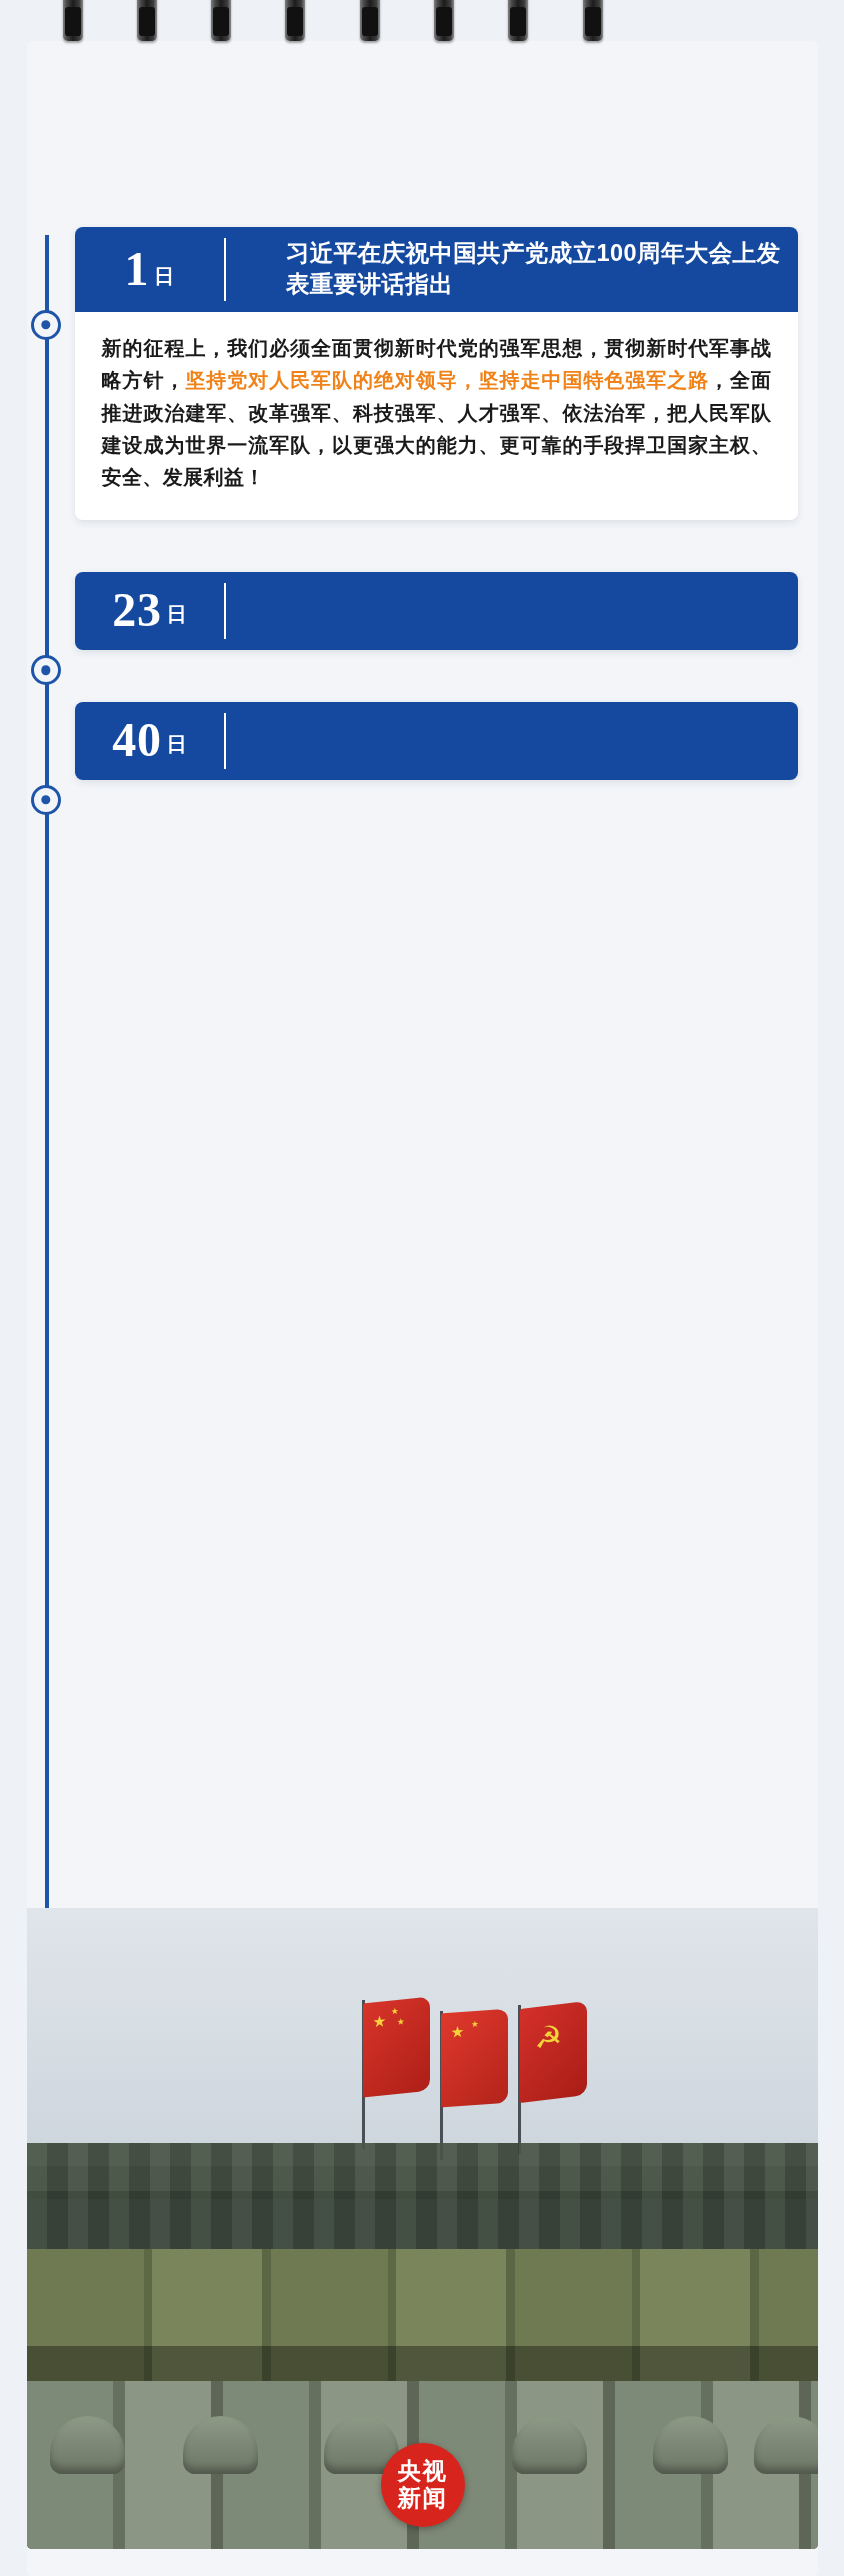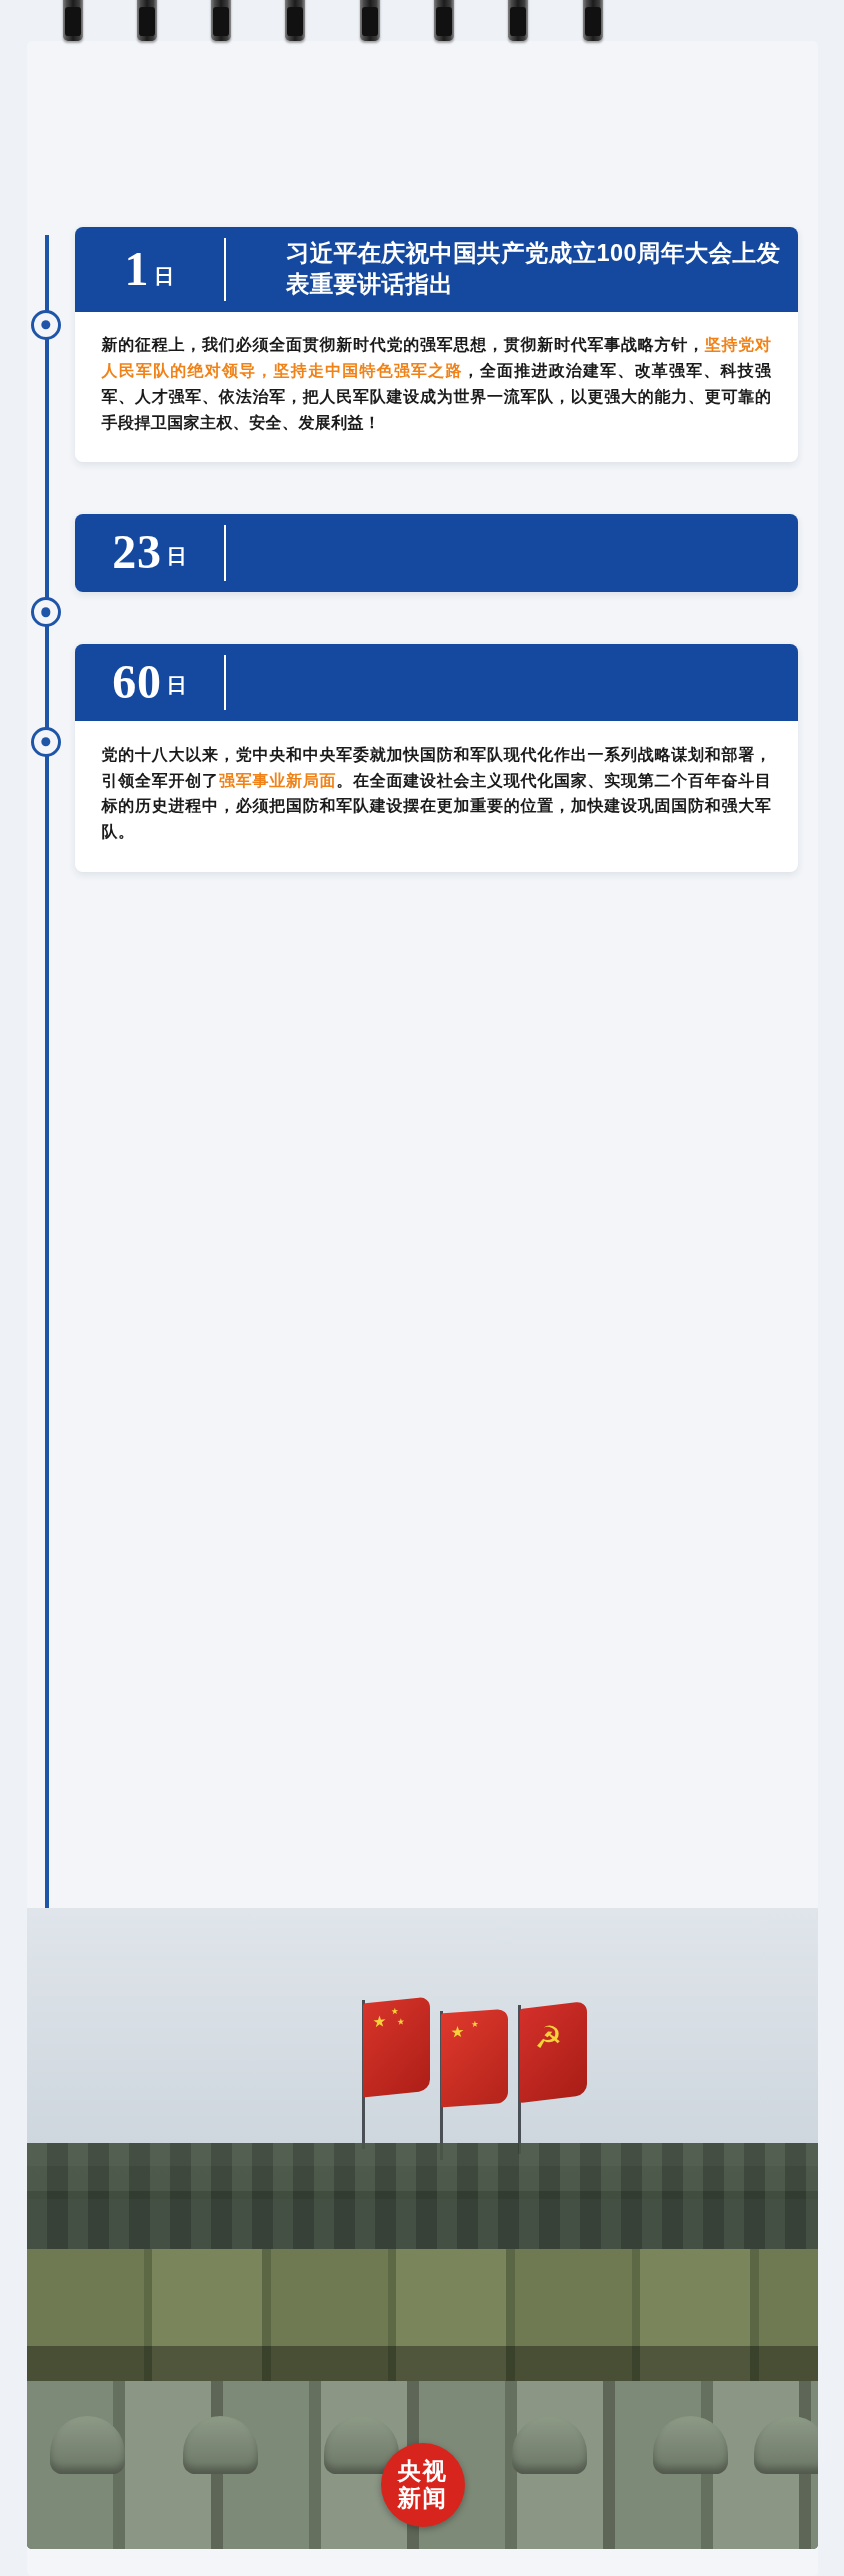--- a/index.html
+++ b/index.html
@@ -127,21 +127,21 @@
     padding:11px 17px 12.5px 15.6px;
     font-size:23.5px;
     line-height:1.30;
     font-weight:bold;
     font-family:"Liberation Sans", sans-serif;
     letter-spacing:0.4px;
     margin-left:44px;
   }
   .card-body {
     padding:20.3px 26.6px 26.6px 26.6px;
-    font-size:16px;
+    font-size:20px;
     line-height:1.62;
     color:#1a1a1a;
     font-weight:bold;
     letter-spacing:0.4px;
     text-align:justify;
   }
   .hl { color:#f08218; }
 
   
   .photo {
@@ -285,27 +285,24 @@
         <div class="head-sep"></div>
       </div>
     </div>
   </div>
 
   <div class="entry">
     <div class="node"></div>
     <div class="card">
       <div class="card-head">
         <div class="day-box">
-          <span class="day-num">60</span>
+          <span class="day-num">40</span>
           <span class="day-unit">日</span>
         </div>
         <div class="head-sep"></div>
-      </div>
-      <div class="card-body">
-        <span>党的十八大以来，党中央和中央军委就加快国防和军队现代化作出一系列战略谋划和部署，引领全军开创了</span><span class="hl">强军事业新局面</span><span>。在全面建设社会主义现代化国家、实现第二个百年奋斗目标的历史进程中，必须把国防和军队建设摆在更加重要的位置，加快建设巩固国防和强大军队。</span>
       </div>
     </div>
   </div>
 
 </div>
 
 <div class="photo">
   <div class="sky"></div>
   <div class="ground"></div>
 

